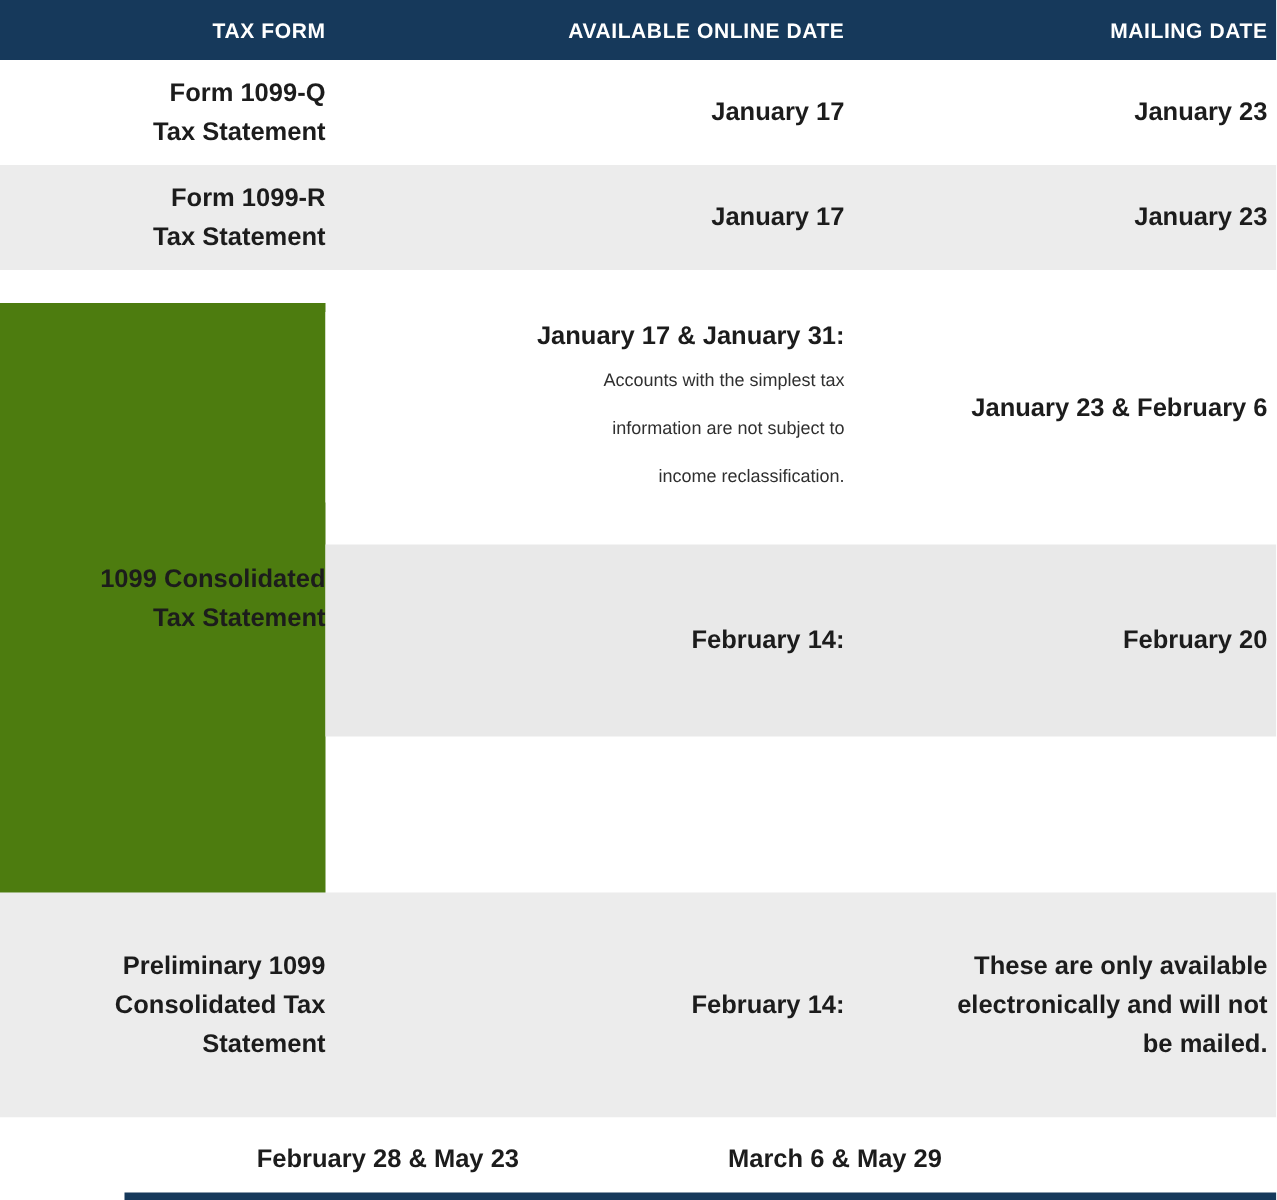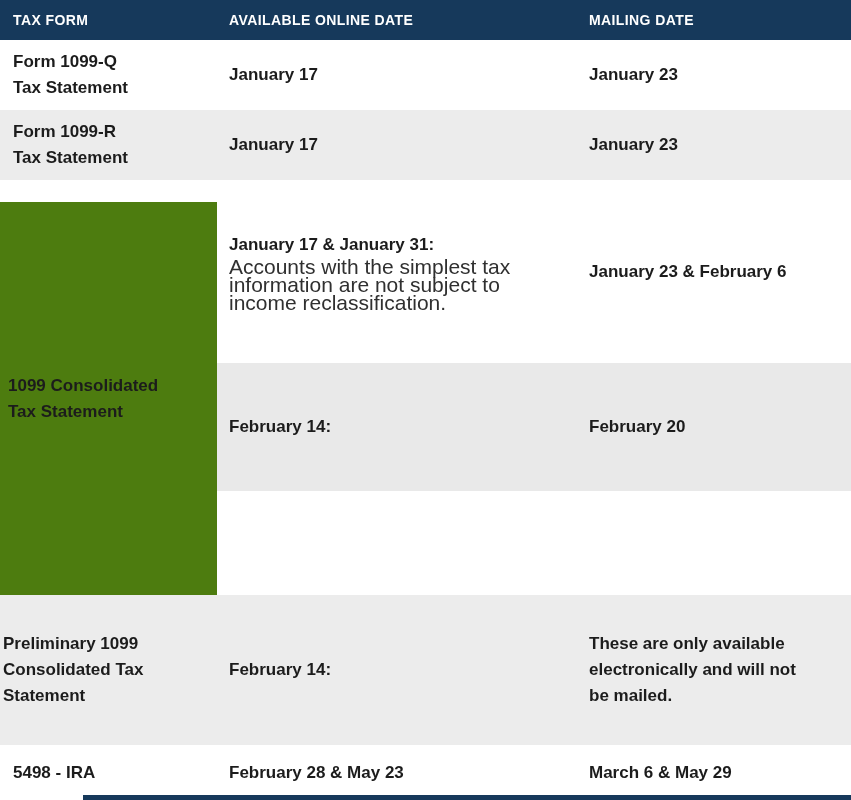--- a/index.html
+++ b/index.html
@@ -5,30 +5,30 @@
   html,body{margin:0;padding:0;background:#ffffff;}
   .table{
     position:relative;
     width:851px;height:800px;
     font-family:"Liberation Sans", sans-serif;
     color:#1c1c1c;
     background:#ffffff;
     overflow:hidden;
   }
   .row{display:flex;width:851px;box-sizing:border-box;}
-  .cell{box-sizing:border-box;display:flex;flex-direction:column;justify-content:center;}
+  .cell{box-sizing:border-box;display:flex;flex-direction:column;justify-content:center;text-align:right;}
   .c1{width:217px;padding-left:13px;}
   .c2{width:358px;padding-left:12px;padding-right:12px;}
   .c3{width:276px;padding-left:14px;padding-right:6px;}
 
   .header-row{height:40px;background:#16395B;align-items:center;}
   .hcell{color:#ffffff;font-weight:700;font-size:14px;letter-spacing:0.4px;}
 
   .bold{font-weight:700;font-size:17px;line-height:26px;color:#1c1c1c;white-space:pre-line;}
-  .desc{font-weight:400;font-size:21px;line-height:18px;color:#303030;white-space:pre-line;}
+  .desc{font-weight:400;font-size:12px;line-height:32px;color:#303030;white-space:pre-line;}
 
   .row-q{height:70px;background:#ffffff;}
   .row-r{height:70px;background:#ECECEC;}
 
   .section{height:415px;}
   .section .c1{background:#4d7c0f;margin-top:22px;}
   .section-sub{display:flex;flex-direction:column;width:634px;}
   .subrow{display:flex;width:634px;margin-top:28px;}
   .subrow .c2{width:358px;}
   .subrow .c3{width:276px;}
@@ -105,20 +105,19 @@
 Statement</div>
     <div class="cell c2">
       <div class="bold">February 14:</div>
     </div>
     <div class="cell c3 bold">These are only available
 electronically and will not
 be mailed.</div>
   </div>
 
   <div class="row row-ira">
-    <div class="cell c1 bold">5498 - IRA</div>
     <div class="cell c2 bold">February 28 &amp; May 23</div>
     <div class="cell c3 bold">March 6 &amp; May 29</div>
   </div>
 
   <div class="bottom-bar"></div>
 
 </div>
 
 </body></html>

